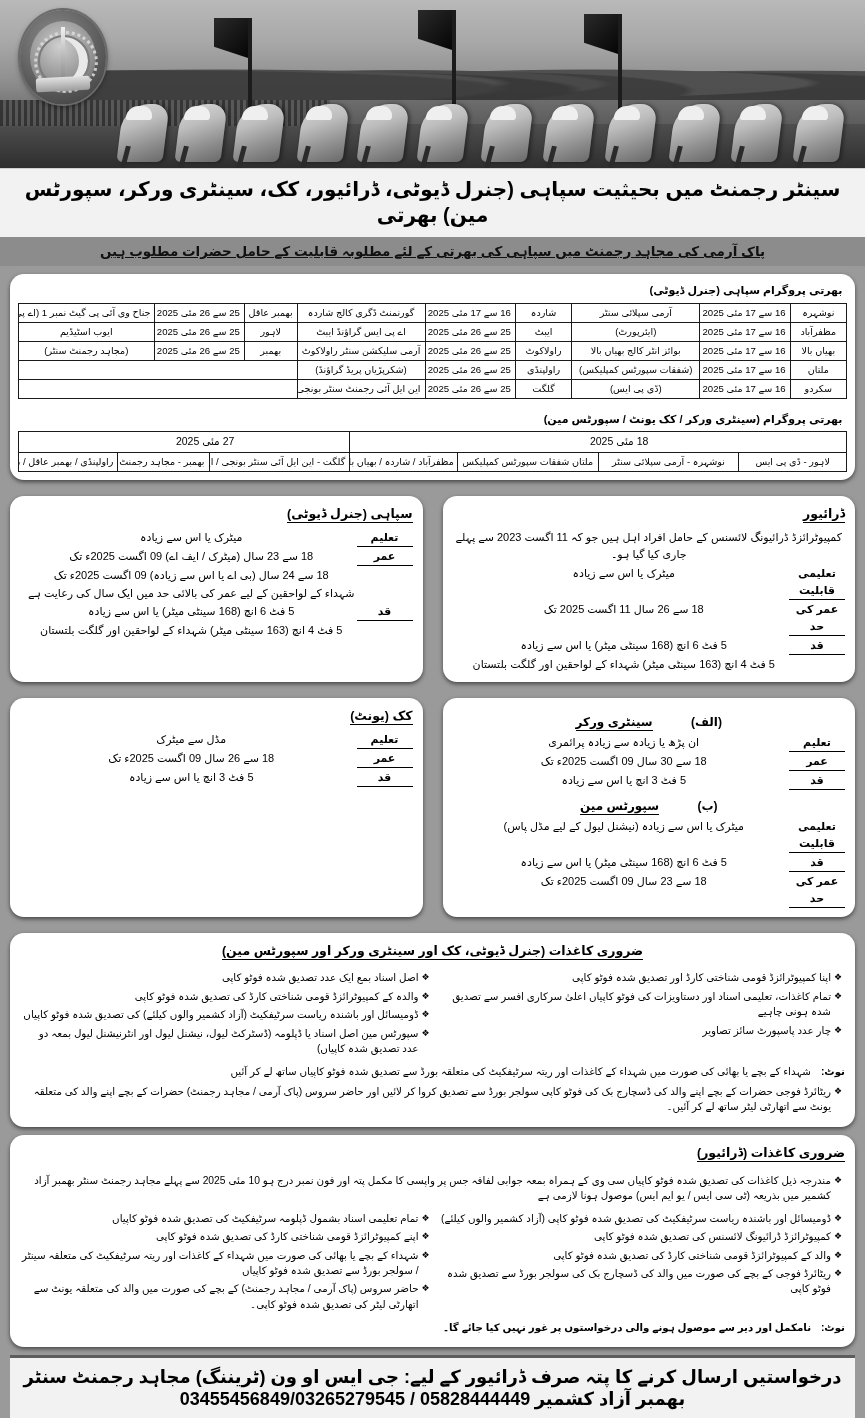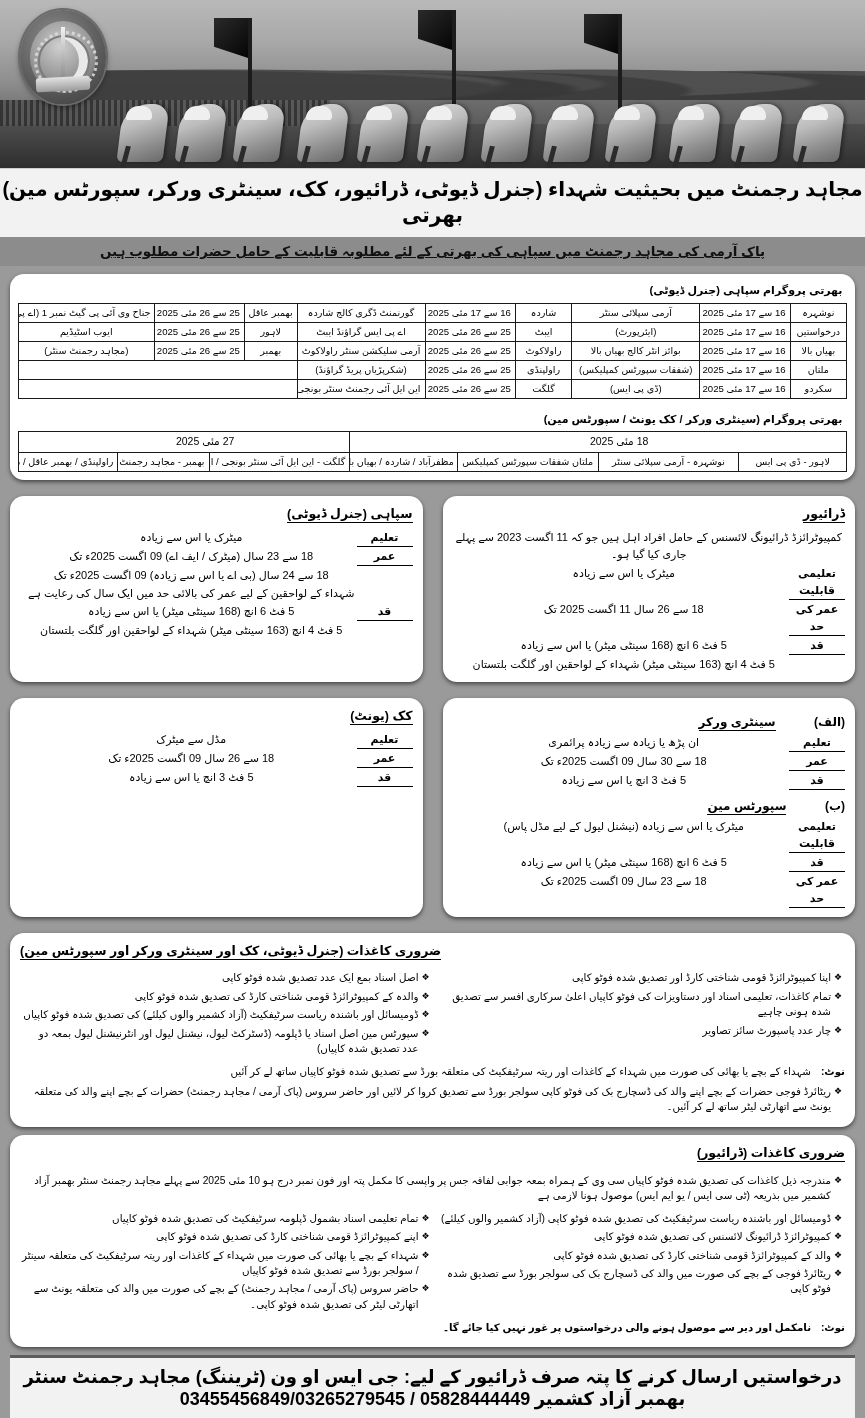--- a/index.html
+++ b/index.html
@@ -175,21 +175,21 @@
   .row2 > .panel{flex:1 1 50%;margin:8px 10px;}
   .crit-title{
     font-size:12.5px;font-weight:bold;margin:2px 0 4px 0;
     display:inline-block;border-bottom:1.5px solid #000;padding-bottom:1px;
   }
   .crit-title-row{text-align:right;}
   .crit-sub{
     font-size:12px;font-weight:bold;
     display:inline-block;border-bottom:1.5px solid #000;padding-bottom:1px;
   }
-  .crit-sub-wrap{text-align:right;margin:6px 0 3px 0;}
+  .crit-sub-wrap{text-align:center;margin:6px 0 3px 0;}
   .crit-sub-wrap .letter{font-size:12px;font-weight:bold;margin-left:34px;}
   .crit-line{
     display:flex;align-items:flex-start;
     font-size:11px;line-height:1.55;
     margin:1px 0;
   }
   .crit-label{
     width:56px;flex:0 0 56px;
     font-weight:bold;text-align:center;
     border-bottom:1.2px solid #000;
@@ -280,21 +280,21 @@
       <div class="badge-inner">
         <div class="badge-wreath"></div>
         <div class="badge-crescent"></div>
         <div class="badge-sword"></div>
         <div class="badge-scroll"></div>
       </div>
     </div>
   </div>
 
   <div class="title-band">
-    <div class="t">مجاہد رجمنٹ میں بحیثیت شہداء (جنرل ڈیوٹی، ڈرائیور، کک، سینٹری ورکر، سپورٹس مین) بھرتی</div>
+    <div class="t">سینٹر رجمنٹ میں بحیثیت سپاہی (جنرل ڈیوٹی، ڈرائیور، کک، سینٹری ورکر، سپورٹس مین) بھرتی</div>
   </div>
   <div class="sub-band">
     <div class="s">پاک آرمی کی مجاہد رجمنٹ میں سپاہی کی بھرتی کے لئے مطلوبہ قابلیت کے حامل حضرات مطلوب ہیں</div>
   </div>
 
   <div class="panel tables">
 
     <table class="grid">
       <colgroup>
         <col style="width:7.5%">
@@ -316,21 +316,21 @@
         <td>16 سے 17 مئی 2025</td>
         <td>آرمی سپلائی سنٹر</td>
         <td>شاردہ</td>
         <td>16 سے 17 مئی 2025</td>
         <td>گورنمنٹ ڈگری کالج شاردہ</td>
         <td>بھمبر عاقل</td>
         <td>25 سے 26 مئی 2025</td>
         <td>جناح وی آئی پی گیٹ نمبر 1 (اے پی ایس)</td>
       </tr>
       <tr>
-        <td>درخواستیں</td>
+        <td>مظفرآباد</td>
         <td>16 سے 17 مئی 2025</td>
         <td>(ایئرپورٹ)</td>
         <td>ایبٹ</td>
         <td>25 سے 26 مئی 2025</td>
         <td>اے پی ایس گراؤنڈ ایبٹ</td>
         <td>لاہور</td>
         <td>25 سے 26 مئی 2025</td>
         <td>ایوب اسٹیڈیم</td>
       </tr>
       <tr>
@@ -515,21 +515,21 @@
         </div>
         <div class="crit-line">
           <div class="crit-label">قد</div>
           <div class="crit-val">5 فٹ 3 انچ یا اس سے زیادہ</div>
         </div>
       </div>
     </div>
   </div>
 
   <div class="panel">
-    <div style="text-align:left">
+    <div style="text-align:center">
       <span class="doc-title">ضروری کاغذات (جنرل ڈیوٹی، کک اور سینٹری ورکر اور سپورٹس مین)</span>
     </div>
 
     <div class="doc-cols">
       <div class="doc-col">
         <div class="bullet-line">
           <span class="bullet">❖</span>
           <span class="bullet-text">اپنا کمپیوٹرائزڈ قومی شناختی کارڈ اور تصدیق شدہ فوٹو کاپی</span>
         </div>
         <div class="bullet-line">

